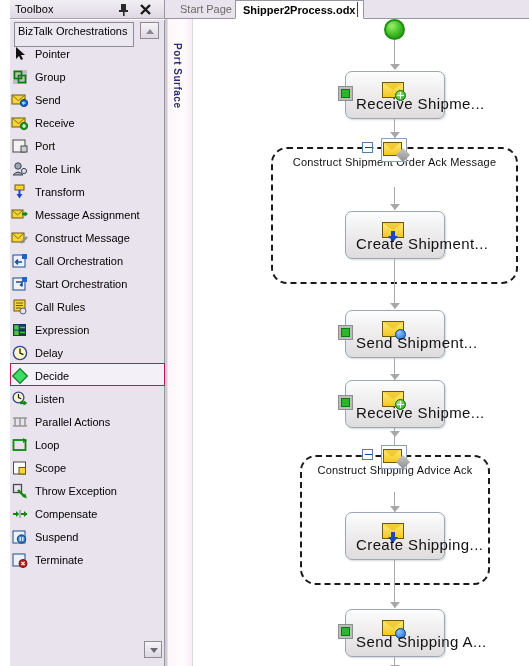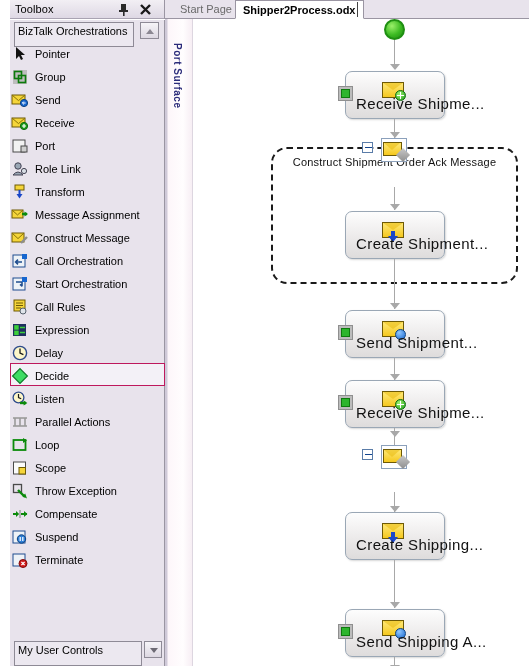--- a/index.html
+++ b/index.html
@@ -393,23 +393,20 @@
               <path d="M9.2 9 L9.2 13 M11.8 9 L11.8 13" stroke="#fff" stroke-width="1.2"></path>
             </svg></span><span class="lbl">Suspend</span></div>
         <div class="tb-item"><span class="ico"><svg width="18" height="18" viewBox="0 0 18 18">
               <rect x="2" y="3" width="12" height="12" fill="#eef2f7" stroke="#1f4d8f"></rect>
               <circle cx="12" cy="12.5" r="4" fill="#d11a1a" stroke="#7d0d0d"></circle>
               <path d="M10.4 10.9 L13.6 14.1 M13.6 10.9 L10.4 14.1" stroke="#fff" stroke-width="1.3"></path>
             </svg></span><span class="lbl">Terminate</span></div>
       </div>
 
     <div class="tb-bottom">
-      <div class="tb-combo">
-        <span>My User Controls</span>
-      </div>
       <div class="tb-scrollup">
         <div class="tri-down"></div>
       </div>
     </div>
   </div>
 
   <div id="editor">
 
     <div class="tabstrip">
       <div class="tab inactive">Start Page</div>
@@ -503,20 +500,23 @@
         </div>
         <div class="caption">Receive  Shipme...</div>
       </div>
       <div class="portsquare" style="left:144px;top:376px;">
           <i></i>
         </div>
 
       <div class="conn" style="top:409px;height:18px;"></div>
       <div class="arrowhead" style="top:412px;"></div>
 
+      <div class="scope" style="left:106px;top:436px;width:190px;height:130px;">
+        <div class="scope-title">Construct Shipping Advice Ack</div>
+      </div>
       <div class="scopehdr" style="left:187px;top:426px;">
         <div class="env" style="left:1px;top:3px;">
           <div class="body" style="width:19px;height:14px;"></div>
           <div class="fold2" style="border-left-width:8px;border-right-width:8px;"></div>
           <div class="pencil"></div>
         </div>
       </div>
       <div class="collapsebox" style="left:168px;top:430px;"></div>
 
       <div class="conn" style="top:473px;height:20px;"></div>

